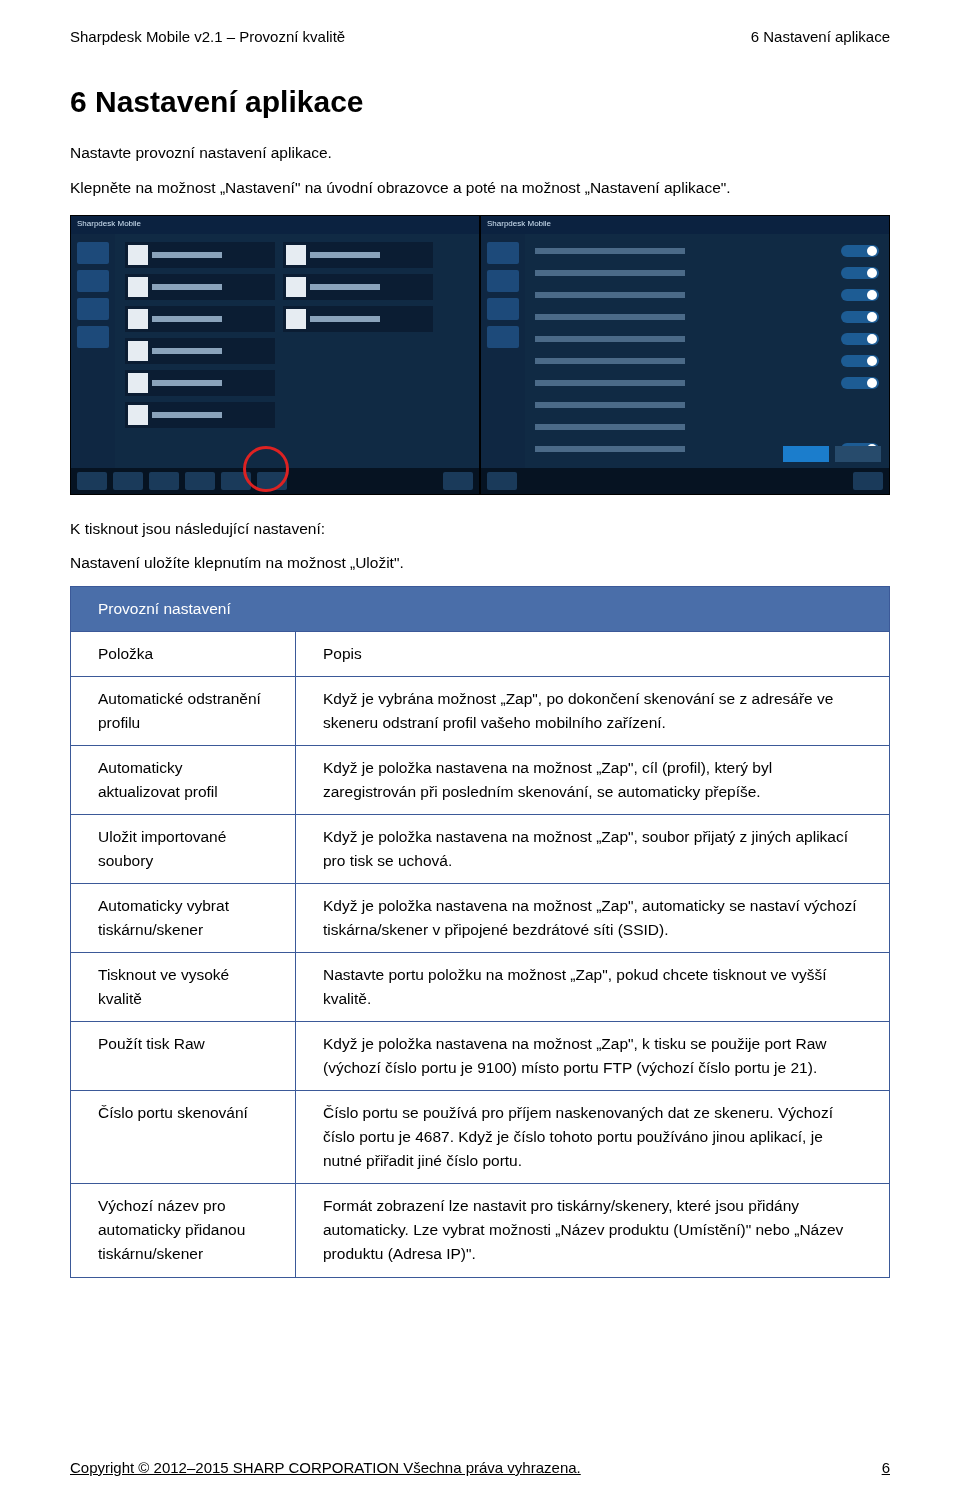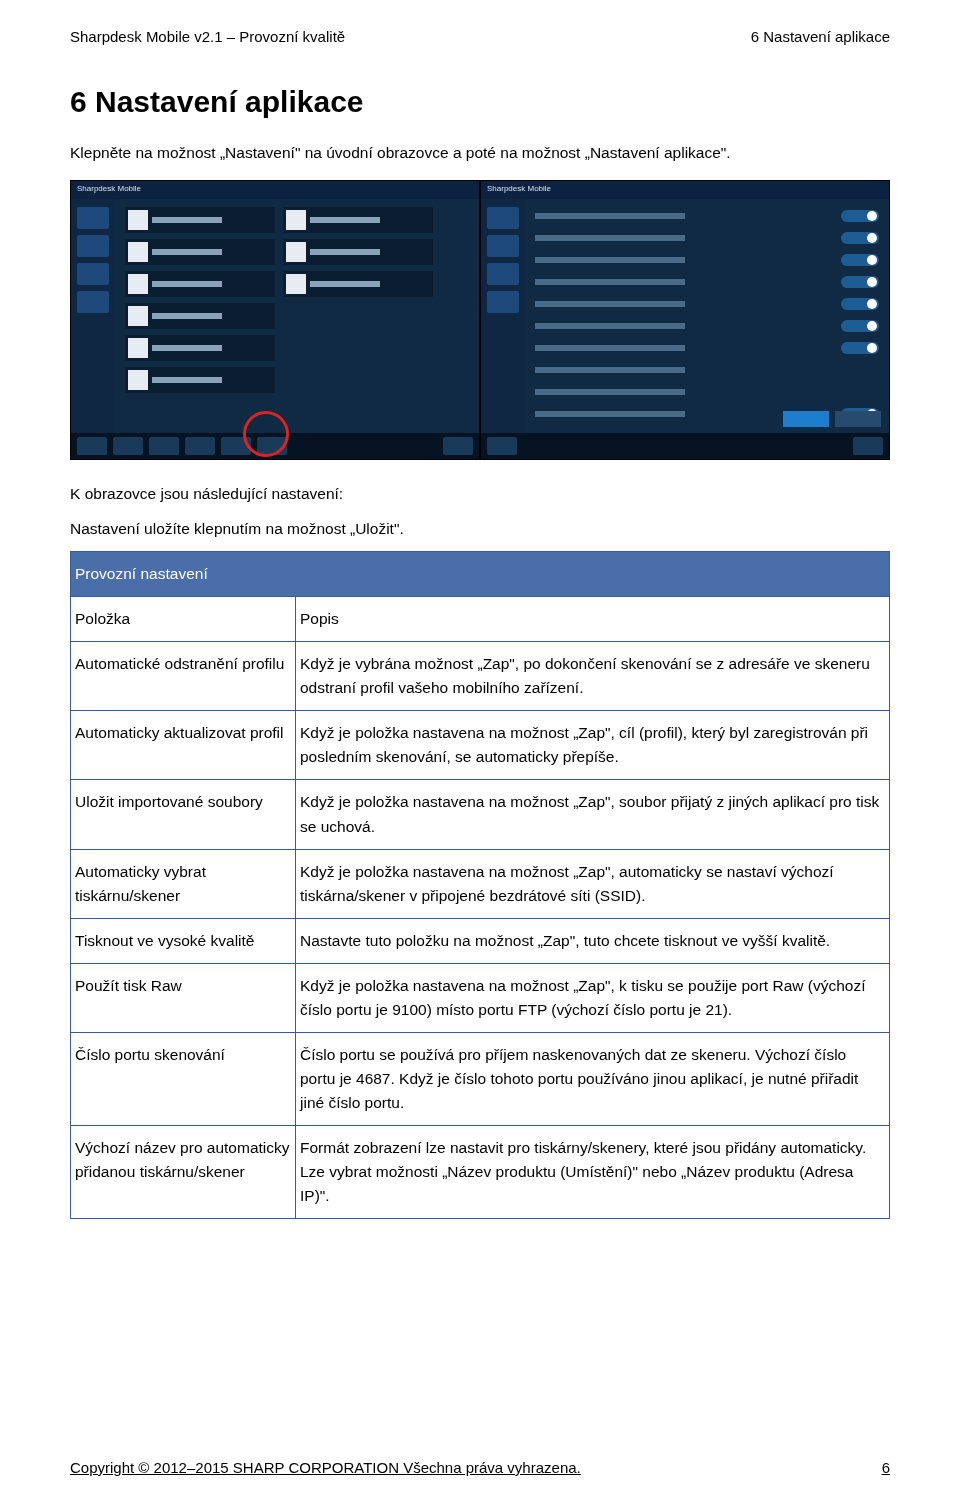--- a/index.html
+++ b/index.html
@@ -117,21 +117,21 @@
   .shotB .btnrow .b2 { width:46px; height:16px; background:#274b6c; }
 
   
   .settings-table {
     width: 100%;
     border-collapse: collapse;
     margin-top: 8px;
   }
   .settings-table th, .settings-table td {
     border: 1px solid #3b5998;
-    padding: 10px 4px;
+    padding: 10px 27px;
     font-size: 15.5px;
     line-height: 1.55;
     text-align: left;
     vertical-align: top;
   }
   .settings-table .cat-head {
     background: #4a6ea9;
     color: #fff;
     font-weight: normal;
   }
@@ -155,20 +155,21 @@
 
 <div class="page">
 
   <div class="header-row">
     <span>Sharpdesk Mobile v2.1 – Provozní kvalitě</span>
     <span>6 Nastavení aplikace</span>
   </div>
 
   <h1 class="section-title">6   Nastavení aplikace</h1>
 
+  <p class="body-text">Nastavte provozní nastavení aplikace.</p>
   <p class="body-text" style="margin-bottom:14px">Klepněte na možnost „Nastavení" na úvodní obrazovce a poté na možnost „Nastavení aplikace".</p>
 
   <div class="screenshots-row">
     <div class="shot shotA">
       <div class="topbar">Sharpdesk Mobile</div>
       <div class="sidebar">
         <div class="ico"></div>
         <div class="ico"></div>
         <div class="ico"></div>
         <div class="ico"></div>
@@ -292,21 +293,21 @@
         </div>
       </div>
       <div class="bottombar">
         <div class="bico"></div>
           <div style="flex:1"></div>
           <div class="bico"></div>
       </div>
     </div>
   </div>
 
-  <p class="body-text">K obrazovce jsou následující nastavení:</p>
+  <p class="body-text">K tisknout jsou následující nastavení:</p>
   <p class="body-text" style="margin-bottom:10px">Nastavení uložíte klepnutím na možnost „Uložit".</p>
 
   <table class="settings-table">
     <thead>
       <tr>
         <th colspan="2" class="cat-head">Provozní nastavení</th>
       </tr>
       <tr>
         <th class="col-item">Položka</th>
         <th>Popis</th>
@@ -324,21 +325,21 @@
         <tr>
           <td class="col-item">Uložit importované soubory</td>
           <td>Když je položka nastavena na možnost „Zap", soubor přijatý z jiných aplikací pro tisk se uchová.</td>
         </tr>
         <tr>
           <td class="col-item">Automaticky vybrat tiskárnu/skener</td>
           <td>Když je položka nastavena na možnost „Zap", automaticky se nastaví výchozí tiskárna/skener v připojené bezdrátové síti (SSID).</td>
         </tr>
         <tr>
           <td class="col-item">Tisknout ve vysoké kvalitě</td>
-          <td>Nastavte tuto položku na možnost „Zap", tuto chcete tisknout ve vyšší kvalitě.</td>
+          <td>Nastavte portu položku na možnost „Zap", pokud chcete tisknout ve vyšší kvalitě.</td>
         </tr>
         <tr>
           <td class="col-item">Použít tisk Raw</td>
           <td>Když je položka nastavena na možnost „Zap", k tisku se použije port Raw (výchozí číslo portu je 9100) místo portu FTP (výchozí číslo portu je 21).</td>
         </tr>
         <tr>
           <td class="col-item">Číslo portu skenování</td>
           <td>Číslo portu se používá pro příjem naskenovaných dat ze skeneru. Výchozí číslo portu je 4687. Když je číslo tohoto portu používáno jinou aplikací, je nutné přiřadit jiné číslo portu.</td>
         </tr>
         <tr>

